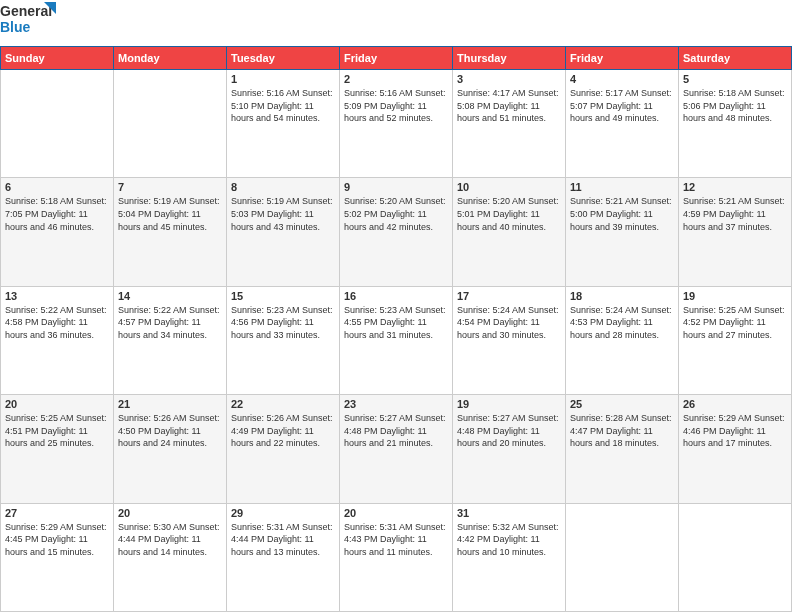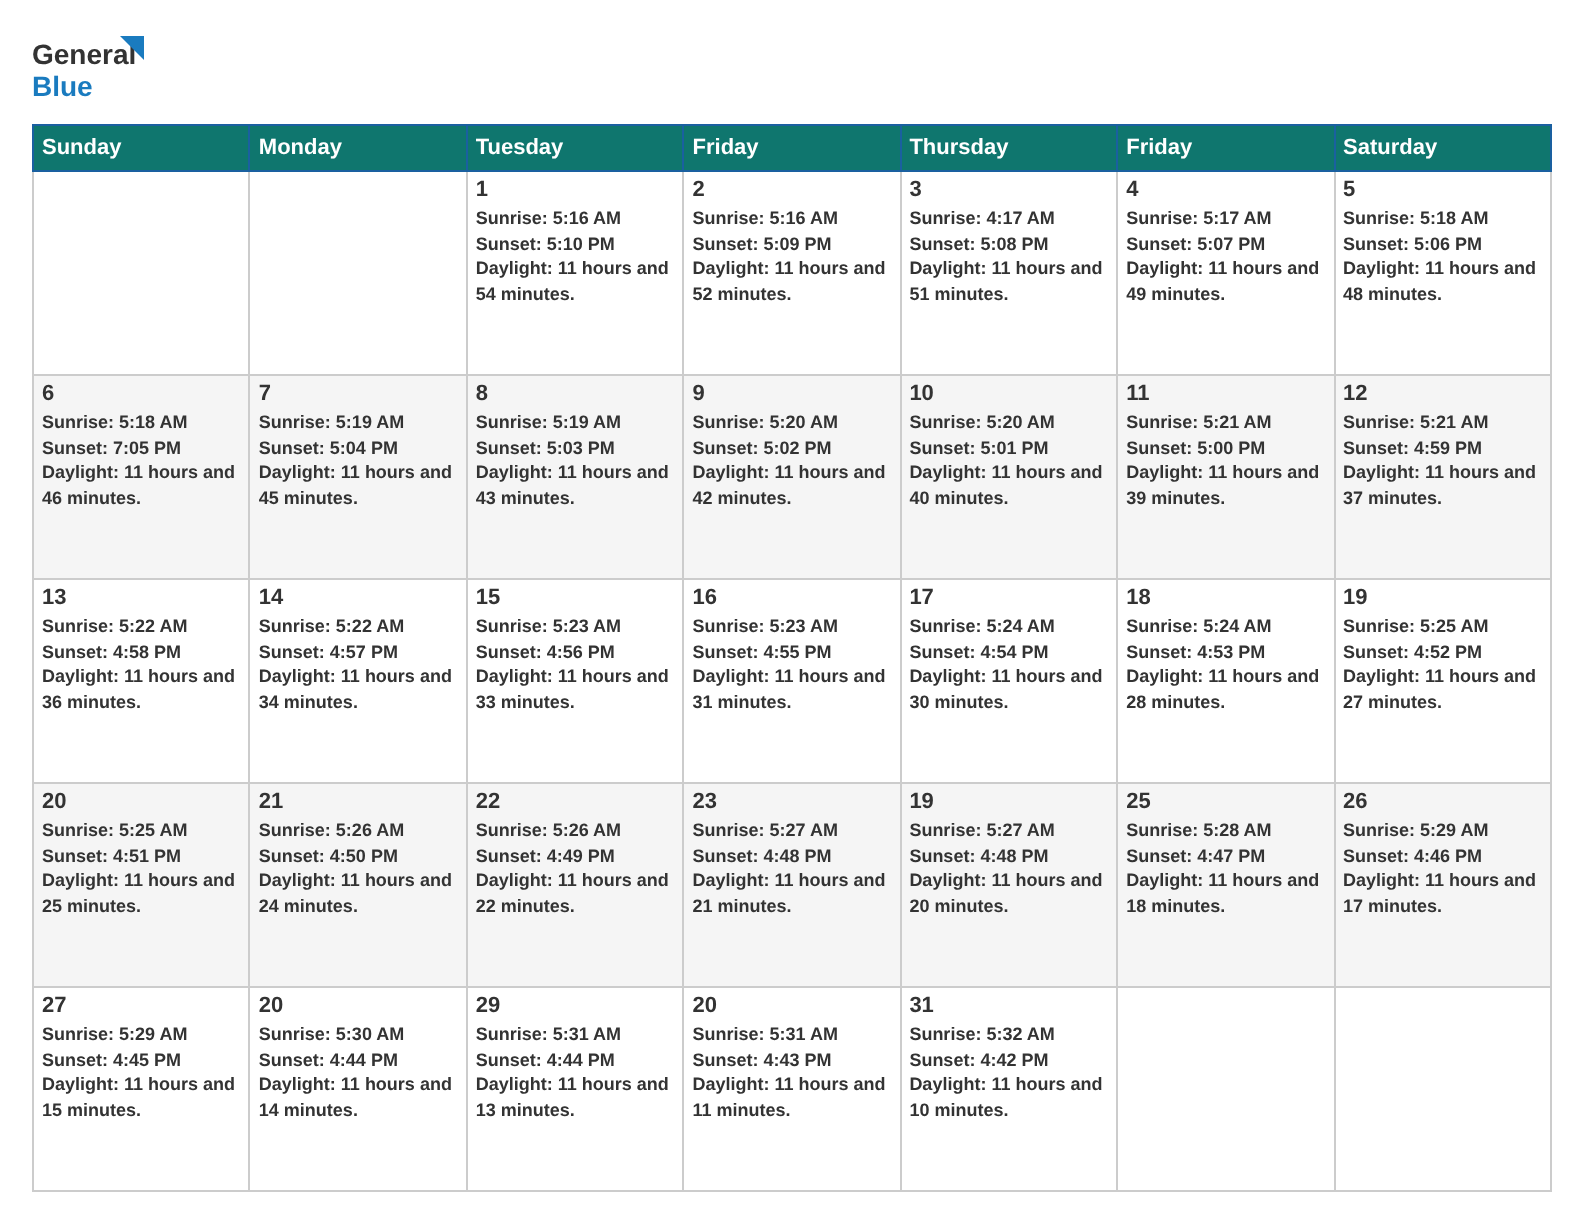--- a/index.html
+++ b/index.html
@@ -6,21 +6,20 @@
     body {
       font-family: Arial, sans-serif;
       background: #fff;
       width: 792px;
       height: 612px;
       overflow: hidden;
     }
     .page {
       width: 792px;
       height: 612px;
-      padding: 16px;
       display: flex;
       flex-direction: column;
     }
     .header {
       display: flex;
       justify-content: space-between;
       align-items: flex-start;
       margin-bottom: 10px;
     }
     .logo {
@@ -41,21 +40,21 @@
       color: #555;
     }
     .calendar {
       flex: 1;
       border: 1px solid #ccc;
       border-collapse: collapse;
       width: 100%;
       table-layout: fixed;
     }
     .calendar th {
-      background: #0f766e;
+      background: #ef4444;
       color: #fff;
       font-size: 11px;
       font-weight: bold;
       padding: 5px 4px;
       text-align: left;
       border: 1px solid #1a60a0;
     }
     .calendar td {
       border: 1px solid #ccc;
       vertical-align: top;
@@ -71,21 +70,20 @@
     .day-number {
       font-size: 11px;
       font-weight: bold;
       display: block;
       margin-bottom: 2px;
     }
     .day-info {
       font-size: 9px;
       line-height: 1.4;
       color: #333;
-      font-weight: bold;
     }
     .empty-cell {
       background: #f9f9f9;
     }
     table {
       width: 100%;
       border-collapse: collapse;
     }
   </style>
 </head>

